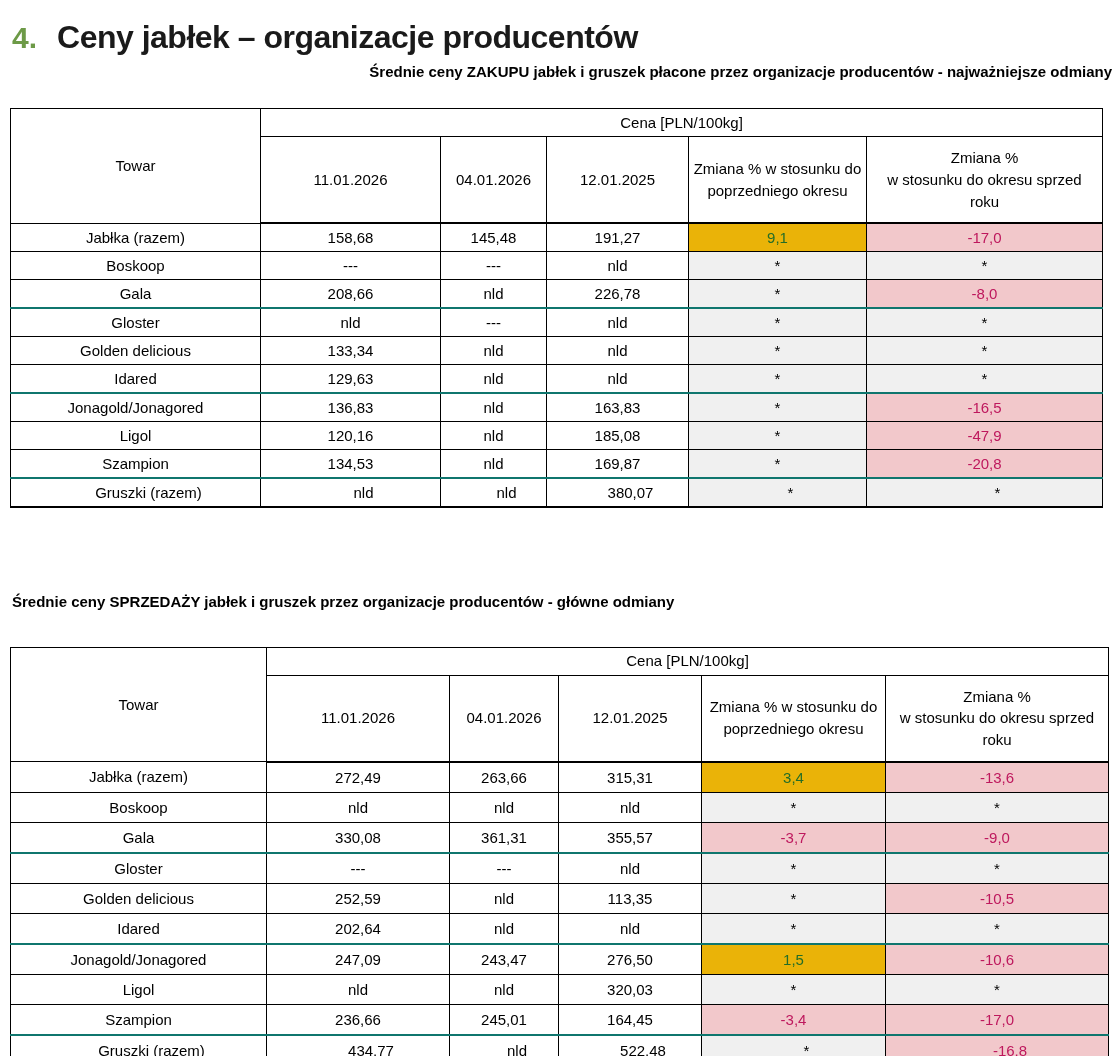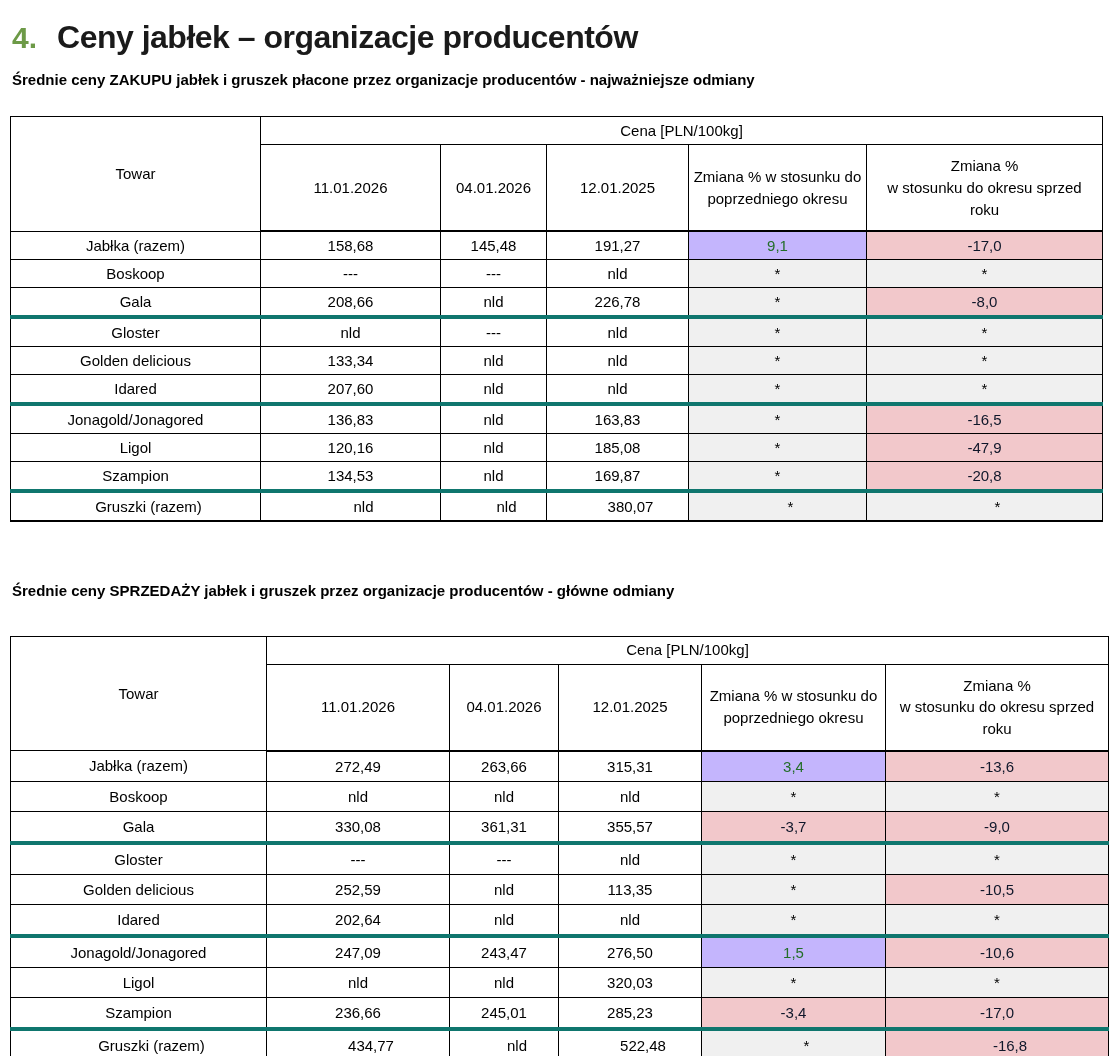--- a/index.html
+++ b/index.html
@@ -9,43 +9,43 @@
     font-family: "Liberation Sans", sans-serif;
     overflow: hidden;
   }
   .page { padding: 20px 0 0 10px; }
 
   .title-row { display: flex; align-items: baseline; gap: 20px; padding-left: 2px; }
   .section-num { color: #6d9a47; font-size: 30px; font-weight: bold; line-height: 1.1; }
   .title-text { color: #1a1a1a; font-size: 32px; font-weight: bold; line-height: 1.1; letter-spacing: -0.5px; }
 
   .caption { font-size: 15px; font-weight: bold; padding-left: 2px; line-height: 1.15; }
-  #caption1 { margin-top: 16px; }
-  #caption2 { margin-top: 60px; }
+  #caption1 { margin-top: 8px; text-align: right; }
+  #caption2 { margin-top: 85px; }
 
   table.price-table { border-collapse: collapse; table-layout: fixed; }
   #table1 { margin-top: 28px; width: 1092px; }
   #table2 { margin-top: 36px; width: 1098px; }
 
   .price-table th, .price-table td {
     border: 1px solid #000;
     text-align: center; vertical-align: middle;
     font-size: 15px; font-weight: normal;
     padding: 0 4px; overflow: hidden;
   }
   .price-table thead th { white-space: pre-line; line-height: 1.45; }
   .price-table tr.grp-row th { height: 27px; margin-top: 14px; }
   .price-table tr.subhead th { height: 85px; border-bottom: 2px solid #000; }
   #table1 tbody td { height: 27px; }
   #table2 tbody td { height: 29px; }
-  .price-table tbody tr.group-end td { border-bottom: 4px solid #0f766e; }
+  .price-table tbody tr.group-end td { border-bottom: 2px solid #0f766e; }
   .price-table tbody tr:last-child td { border-bottom: 2px solid #000; padding-left: 30px; }
 
-  td.chg-up   { background: #c4b5fd; color: #236d28; }
-  td.chg-down { background: #f2c8cb; color: #0f172a; text-align: center; }
+  td.chg-up   { background: #eab308; color: #236d28; }
+  td.chg-down { background: #f2c8cb; color: #be185d; text-align: center; }
   td.chg-none { background: #f0f0f0; color: #000; }
 </style>
 </head>
 <body>
 
 <div class="page">
 
   <div class="title-row">
     <span class="section-num">4.</span>
     <span class="title-text">Ceny jabłek – organizacje producentów</span>
@@ -114,21 +114,21 @@
         <tr>
           <td>Golden delicious</td>
           <td>133,34</td>
           <td>nld</td>
           <td>nld</td>
           <td class="chg-none">*</td>
           <td class="chg-none">*</td>
         </tr>
         <tr class="group-end">
           <td>Idared</td>
-          <td>207,60</td>
+          <td>129,63</td>
           <td>nld</td>
           <td>nld</td>
           <td class="chg-none">*</td>
           <td class="chg-none">*</td>
         </tr>
         <tr>
           <td>Jonagold/Jonagored</td>
           <td>136,83</td>
           <td>nld</td>
           <td>163,83</td>
@@ -251,21 +251,21 @@
           <td>nld</td>
           <td>nld</td>
           <td>320,03</td>
           <td class="chg-none">*</td>
           <td class="chg-none">*</td>
         </tr>
         <tr class="group-end">
           <td>Szampion</td>
           <td>236,66</td>
           <td>245,01</td>
-          <td>285,23</td>
+          <td>164,45</td>
           <td class="chg-down">-3,4</td>
           <td class="chg-down">-17,0</td>
         </tr>
         <tr>
           <td>Gruszki (razem)</td>
           <td>434,77</td>
           <td>nld</td>
           <td>522,48</td>
           <td class="chg-none">*</td>
           <td class="chg-down">-16,8</td>

